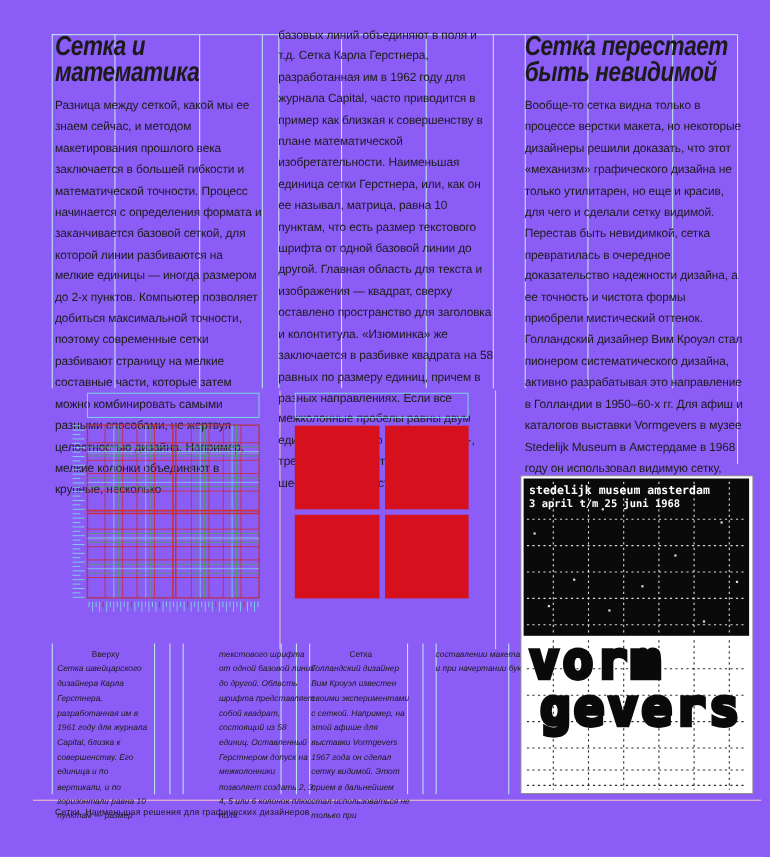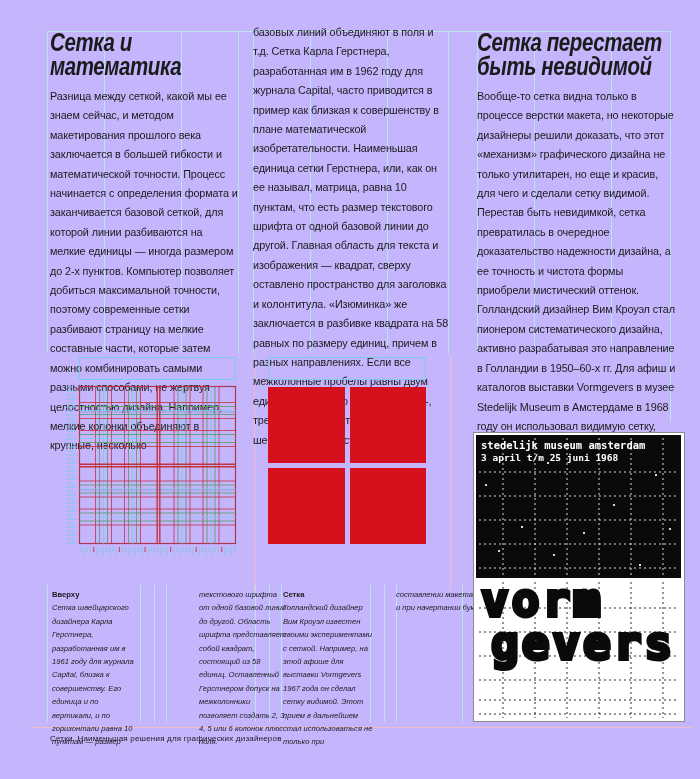--- a/index.html
+++ b/index.html
@@ -1,29 +1,29 @@
 <!DOCTYPE html>
 <html style="--text: #1b1b1b; --guide: #bfe2f0; --margin-pink: #f2bcc6; --crimson: #b23550; --red: #c6313e; --green: #4f9e5f; --cyan: #7ecbe4; --violet: #9097d2; --square-red: #d6101c; --poster-black: #0a0a0a;"><head>
 <meta charset="utf-8">
 <style>
   html,body{margin:0;padding:0;background:#fff;}
-  #page{position:relative;width:700px;height:779px;background:#c4b5fd;overflow:hidden;
+  #page{position:relative;width:700px;height:779px;background:#8b5cf6;overflow:hidden;
         font-family:"Liberation Sans", sans-serif;color:var(--text,#1b1b1b);}
   .vguide{position:absolute;width:1px;background:var(--guide,#bfe2f0);}
   .hguide{position:absolute;height:1px;background:var(--guide,#bfe2f0);}
   .vpink{position:absolute;width:1px;background:var(--margin-pink,#f2bcc6);}
   .hpink{position:absolute;height:1px;background:var(--margin-pink,#f2bcc6);}
   .article{position:absolute;}
   .headline{font-weight:bold;font-style:italic;font-size:25px;line-height:24px;
             letter-spacing:-0.5px;transform:scaleX(0.82);transform-origin:0 0;width:240px;
             white-space:normal;}
   .bodytext{font-size:10.8px;line-height:19.4px;letter-spacing:-0.1px;margin-top:9px;}
   .col-mid .bodytext{margin-top:0;}
   .caption{position:absolute;font-size:7.6px;line-height:13.4px;width:88px;}
-  .caption .cap-label{font-weight:bold;}
+  .caption .cap-label{font-weight:normal;text-align:center;}
   .caption .cap-text{font-style:italic;}
   #footer{position:absolute;left:50px;top:734px;font-size:8px;letter-spacing:.2px;}
   #diagram-squares{position:absolute;left:268px;top:387px;width:158px;height:157px;
       display:grid;grid-template-columns:1fr 1fr;grid-template-rows:1fr 1fr;gap:5px;}
   #diagram-squares .sq{background:var(--square-red,#d6101c);}
   #squares-header{position:absolute;left:268px;top:357px;width:156px;height:21px;
       border:1px solid var(--cyan,#7ecbe4);}
   svg{position:absolute;display:block;}
   #gerstner-svg{left:64px;top:355px;}
   #poster-svg{left:473px;top:432px;}

